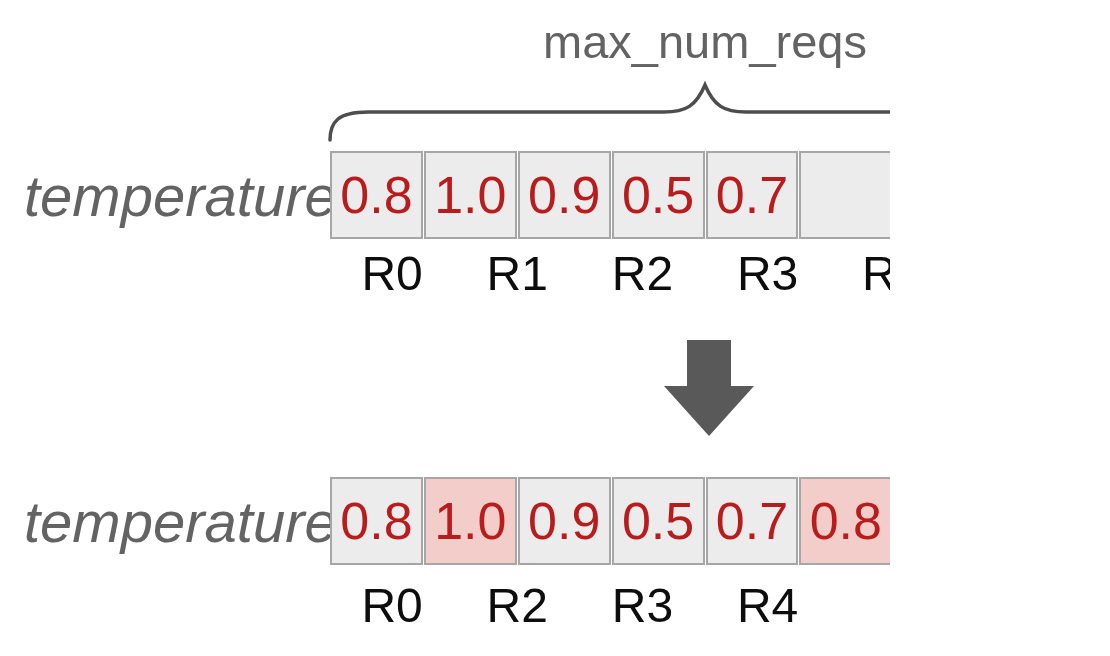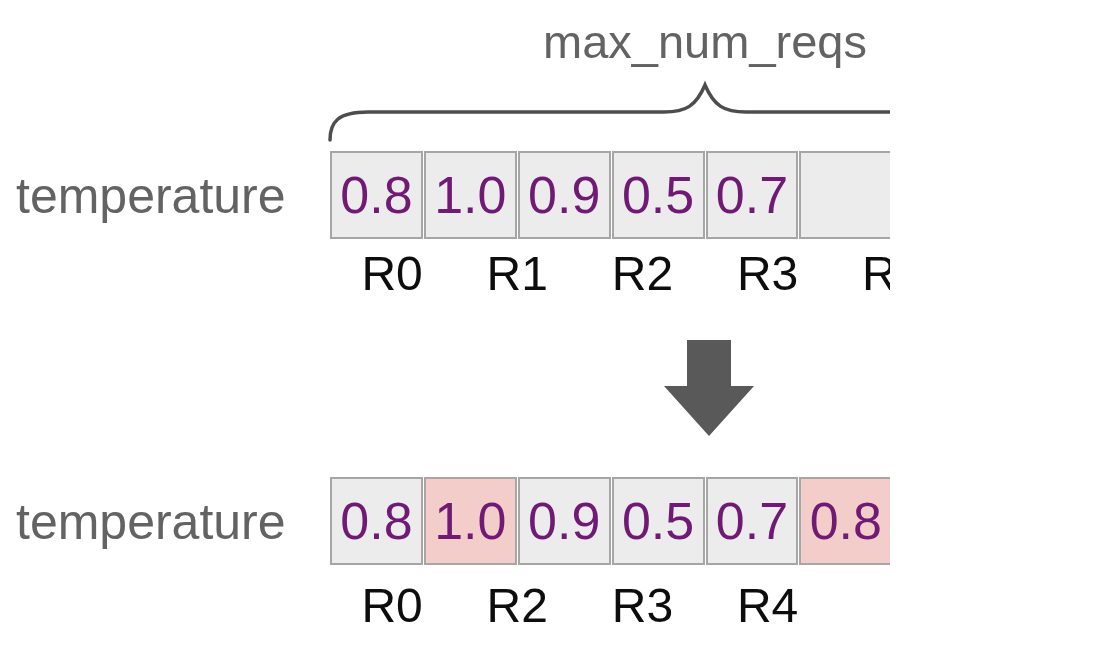--- a/index.html
+++ b/index.html
@@ -27,25 +27,26 @@
   }
   .brace-svg {
     position: absolute;
     left: 328px;
     top: 80px;
     width: 752px;
     height: 64px;
   }
   .row-label {
     position: absolute;
-    left: 16px;
-    font-size: 50px;
+    left: 24px;
+    font-size: 58px;
     line-height: 60px;
     color: var(--text-gray, #636363);
     white-space: nowrap;
+    font-style: italic;
   }
   .row-label-1 { top: 166px; }
   .row-label-2 { top: 492px; }
   .cells {
     position: absolute;
     left: 330px;
     width: 750px;
     height: 88px;
     display: grid;
     grid-template-columns: repeat(8, 1fr);
@@ -54,21 +55,21 @@
   .cells-1 { top: 151px; }
   .cells-2 { top: 477px; }
   .cell {
     box-sizing: border-box;
     background: var(--cell-bg, #ececec);
     border: 2px solid var(--cell-border, #a6a6a6);
     display: flex;
     align-items: center;
     justify-content: center;
     font-size: 52px;
-    color: #701a75;
+    color: #b91c1c;
   }
   .cell.highlight {
     background: var(--highlight-bg, #f2cdca);
   }
   .tags {
     position: absolute;
     left: 330px;
     width: 750px;
     display: grid;
     grid-template-columns: repeat(6, 1fr);

